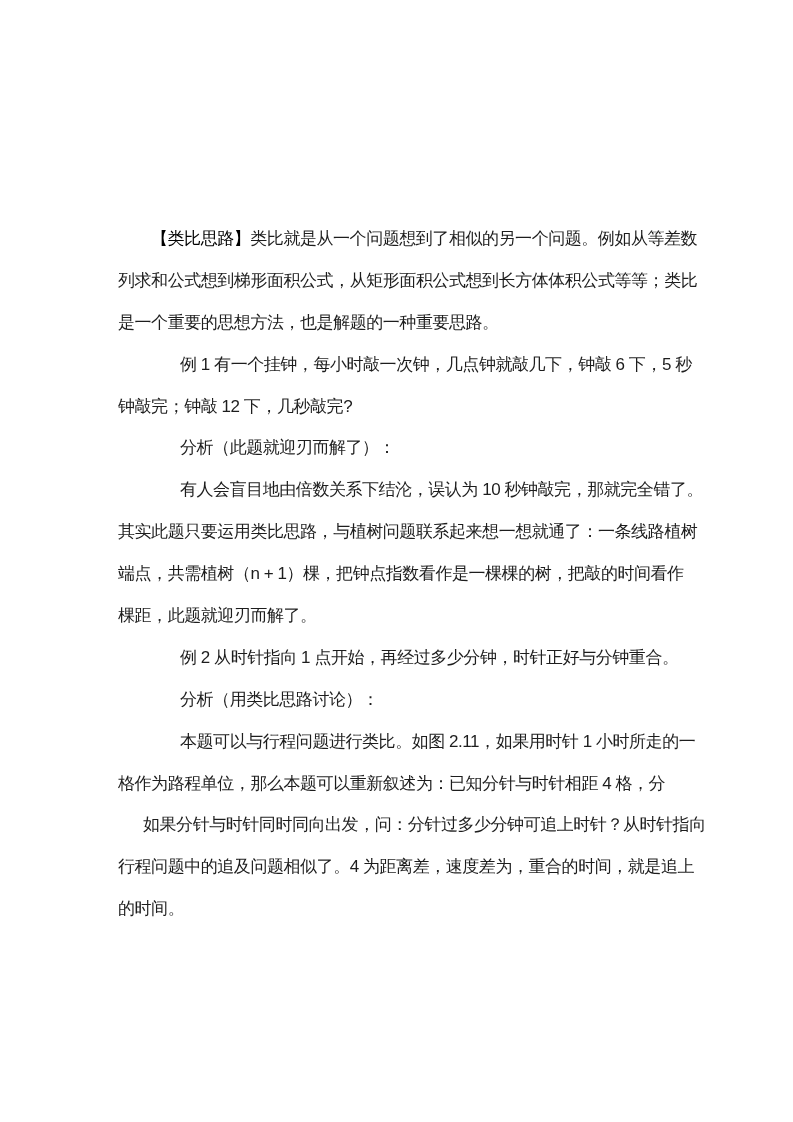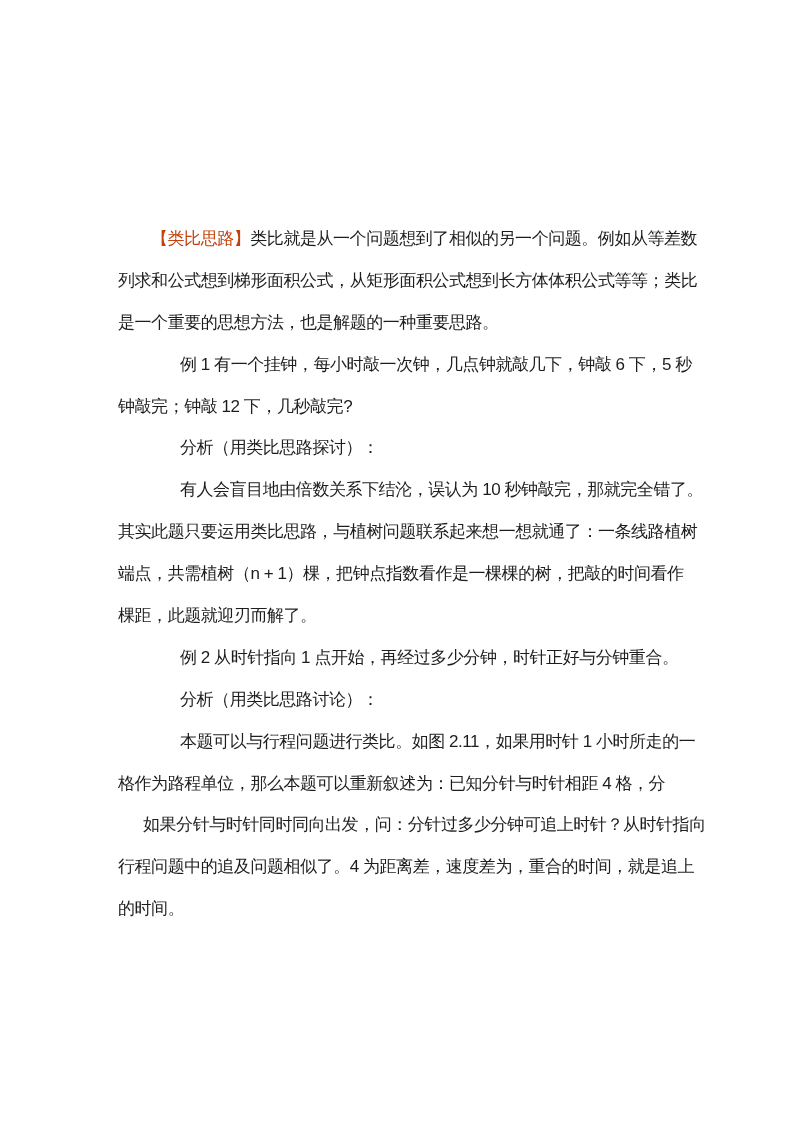--- a/index.html
+++ b/index.html
@@ -33,37 +33,37 @@
     font-size: 17px;
     letter-spacing: -0.45px;
     line-height: 41.9px;
     height: 41.9px;
     color: #1d1d1d;
     font-family: "Liberation Sans", sans-serif;
   }
   .ind-a { padding-left: 33px; }  
   .ind-b { padding-left: 62px; }  
   .ind-c { padding-left: 25px; }  
-  .red   { color: #c2410c; }
+  .red   { color: #000000; }
 </style>
 </head>
 <body>
 
 <div class="doc-page">
   <div class="text-block">
 
     <div class="line ind-a"><span class="red">【类比思路】</span><span>类比就是从一个问题想到了相似的另一个问题。例如从等差数</span></div>
 
     <div class="line">列求和公式想到梯形面积公式，从矩形面积公式想到长方体体积公式等等；类比</div>
     <div class="line">是一个重要的思想方法，也是解题的一种重要思路。</div>
 
     <div class="line ind-b">例 1 有一个挂钟，每小时敲一次钟，几点钟就敲几下，钟敲 6 下，5 秒</div>
     <div class="line">钟敲完；钟敲 12 下，几秒敲完?</div>
 
-    <div class="line ind-b">分析（用类比思路探讨）：</div>
+    <div class="line ind-b">分析（此题就迎刃而解了）：</div>
 
     <div class="line ind-b">有人会盲目地由倍数关系下结沦，误认为 10 秒钟敲完，那就完全错了。</div>
     <div class="line">其实此题只要运用类比思路，与植树问题联系起来想一想就通了：一条线路植树</div>
     <div class="line">端点，共需植树（n + 1）棵，把钟点指数看作是一棵棵的树，把敲的时间看作</div>
     <div class="line">棵距，此题就迎刃而解了。</div>
 
     <div class="line ind-b">例 2 从时针指向 1 点开始，再经过多少分钟，时针正好与分钟重合。</div>
     <div class="line ind-b">分析（用类比思路讨论）：</div>
 
     <div class="line ind-b">本题可以与行程问题进行类比。如图 2.11，如果用时针 1 小时所走的一</div>

